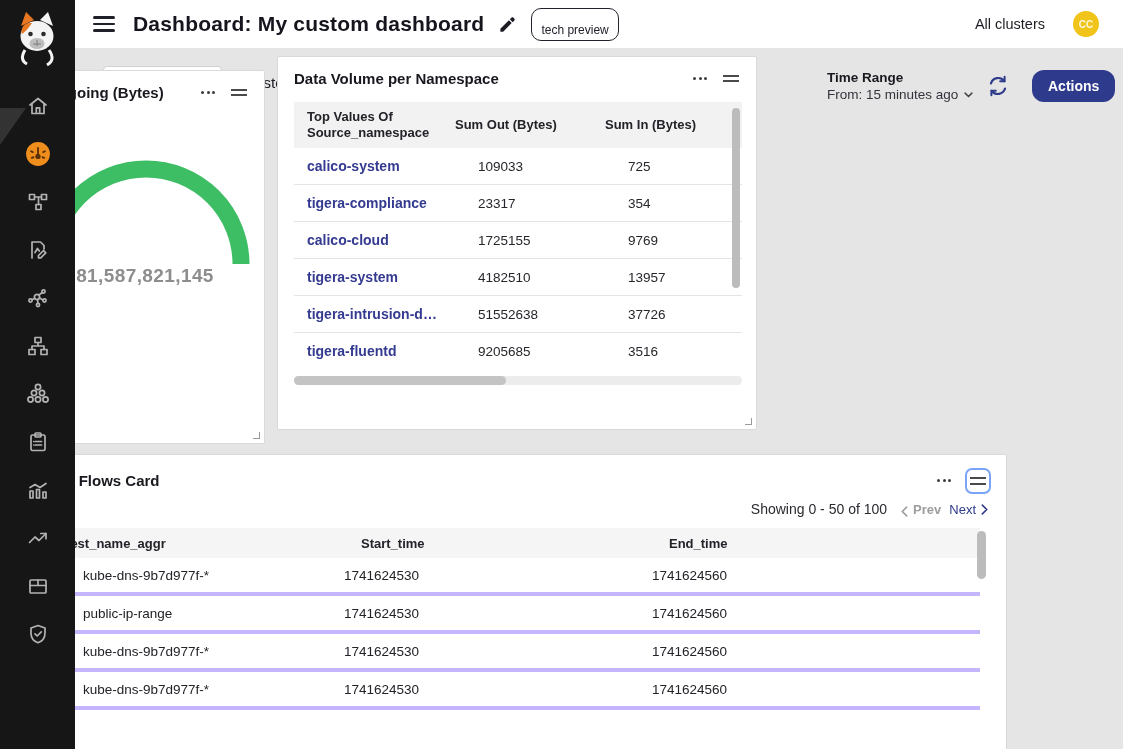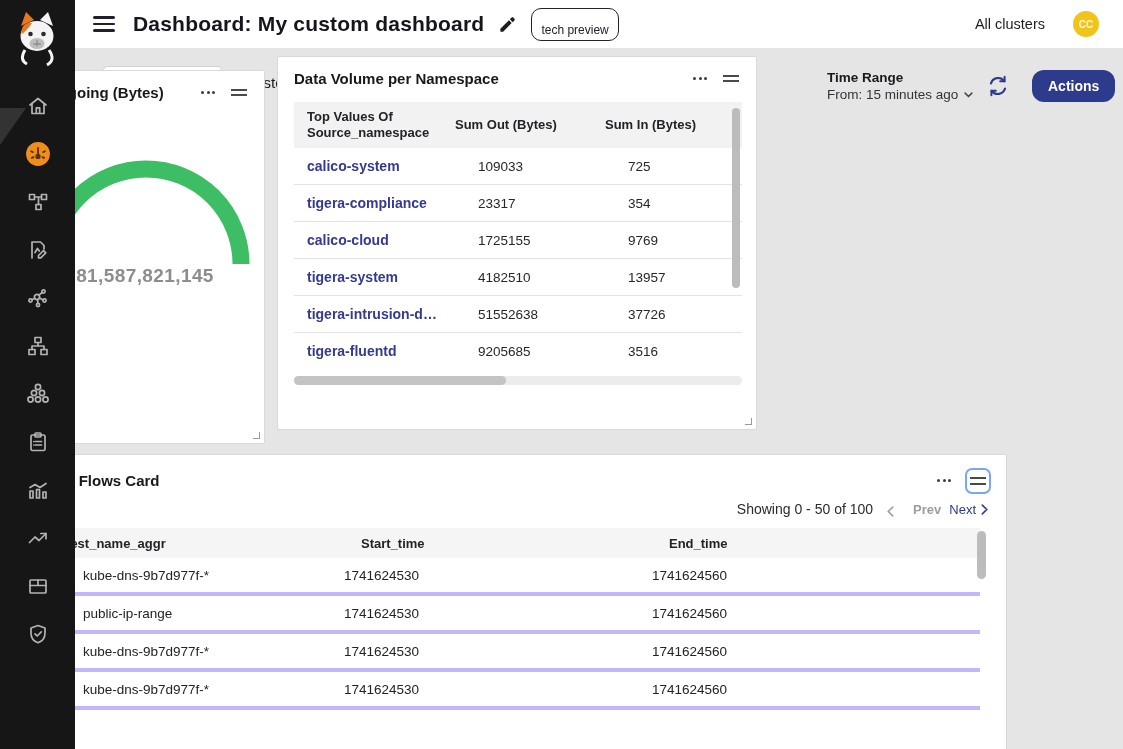--- a/index.html
+++ b/index.html
@@ -71,21 +71,21 @@
   .dv-ns { font-size:14px; font-weight:bold; color:#333a90; padding-left:13px; cursor:pointer;
            white-space:nowrap; overflow:hidden; }
   .dv-num { font-size:13.5px; color:#26262c; padding-left:6px;margin-left:30px; }
   .dv-vscroll { position:absolute; right:2px; top:6px; width:8px; height:180px; background:#bcbcbc; border-radius:4px; }
   .dv-hscroll { position:absolute; left:16px; top:319px; width:448px; height:9px; background:#ececec; border-radius:5px; }
   .dv-hthumb { width:212px; height:9px; background:#c4c4c4; border-radius:5px; }
   
   .card-bestflows { left:25px; top:454px; width:982px; height:310px; }
   .bf-pagination { position:absolute; right:18px; top:46px; display:flex; align-items:center; gap:8px; }
   .bf-showing { font-size:14px; color:#2a2a30; margin-right:6px; }
-  .bf-prev { display:flex; align-items:flex-end; gap:19px; font-size:13px; font-weight:bold; color:#9d9d9d; cursor:default; }
+  .bf-prev { display:flex; align-items:flex-end; gap:5px; font-size:13px; font-weight:bold; color:#9d9d9d; cursor:default; }
   .bf-next { display:flex; align-items:center; gap:5px; font-size:13px; font-weight:normal; color:#2d3a8a; cursor:pointer; }
   .bf-table { position:absolute; left:18px; top:73px; width:936px; }
   .bf-hrow { display:grid; grid-template-columns:300px 308px 328px; background:#f5f5f5; height:30px; align-items:center; }
   .bf-hcell { font-size:13px; font-weight:bold; color:#222229; padding-left:17px; }
   .bf-row { display:grid; grid-template-columns:300px 308px 328px; height:38px; align-items:center;
             border-bottom:4px solid #c4b5fd; background:#fff; }
   .bf-dest { display:flex; align-items:center; gap:12px; padding-left:19px; font-size:13.5px; color:#222228; }
   .bf-num { font-size:13.5px; color:#222228; }
   .bf-vscroll { position:absolute; right:20px; top:76px; width:9px; height:48px; background:#bcbcbc; border-radius:5px; }
   .chev-btn { display:flex; cursor:pointer; }

